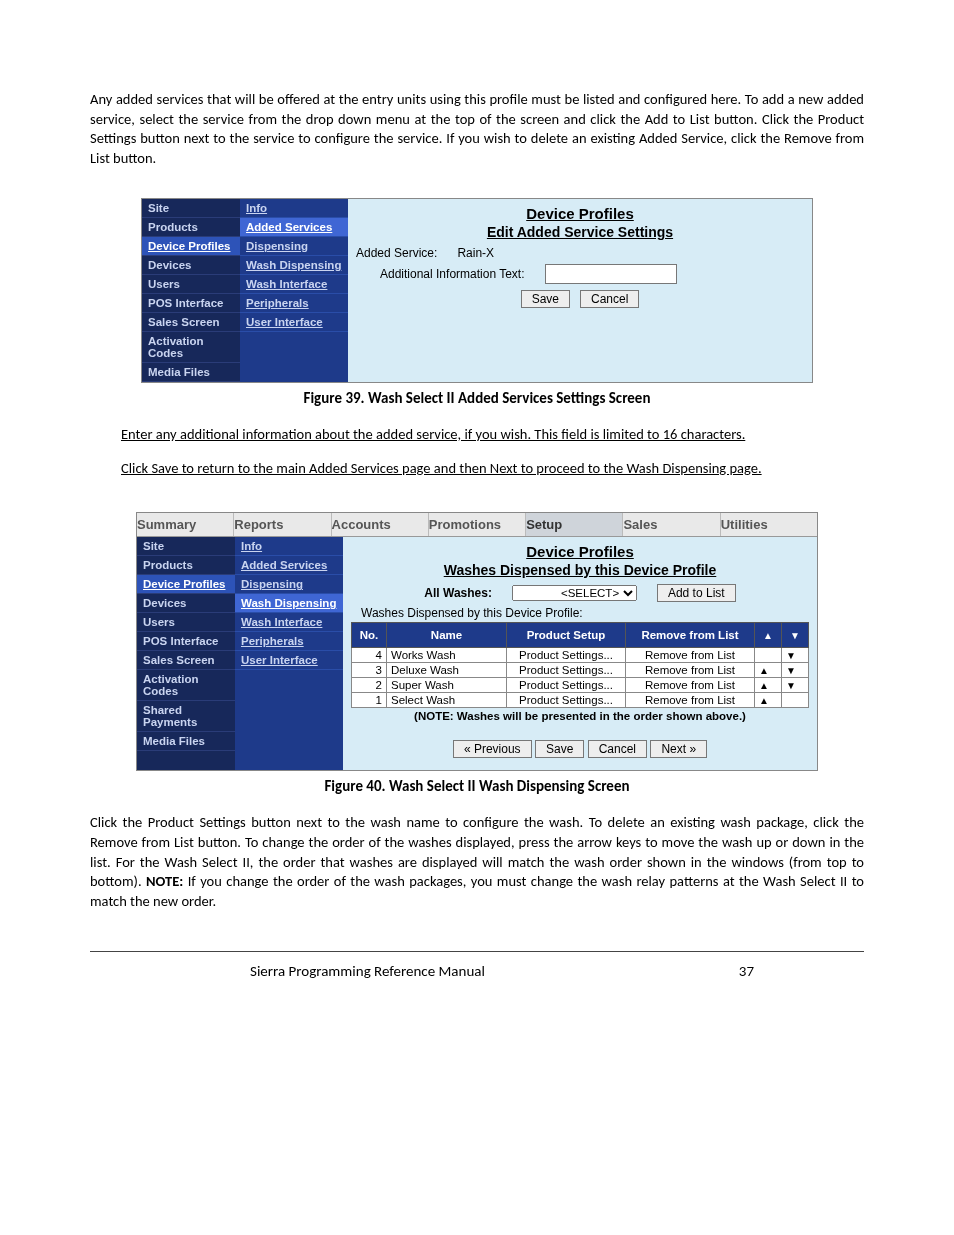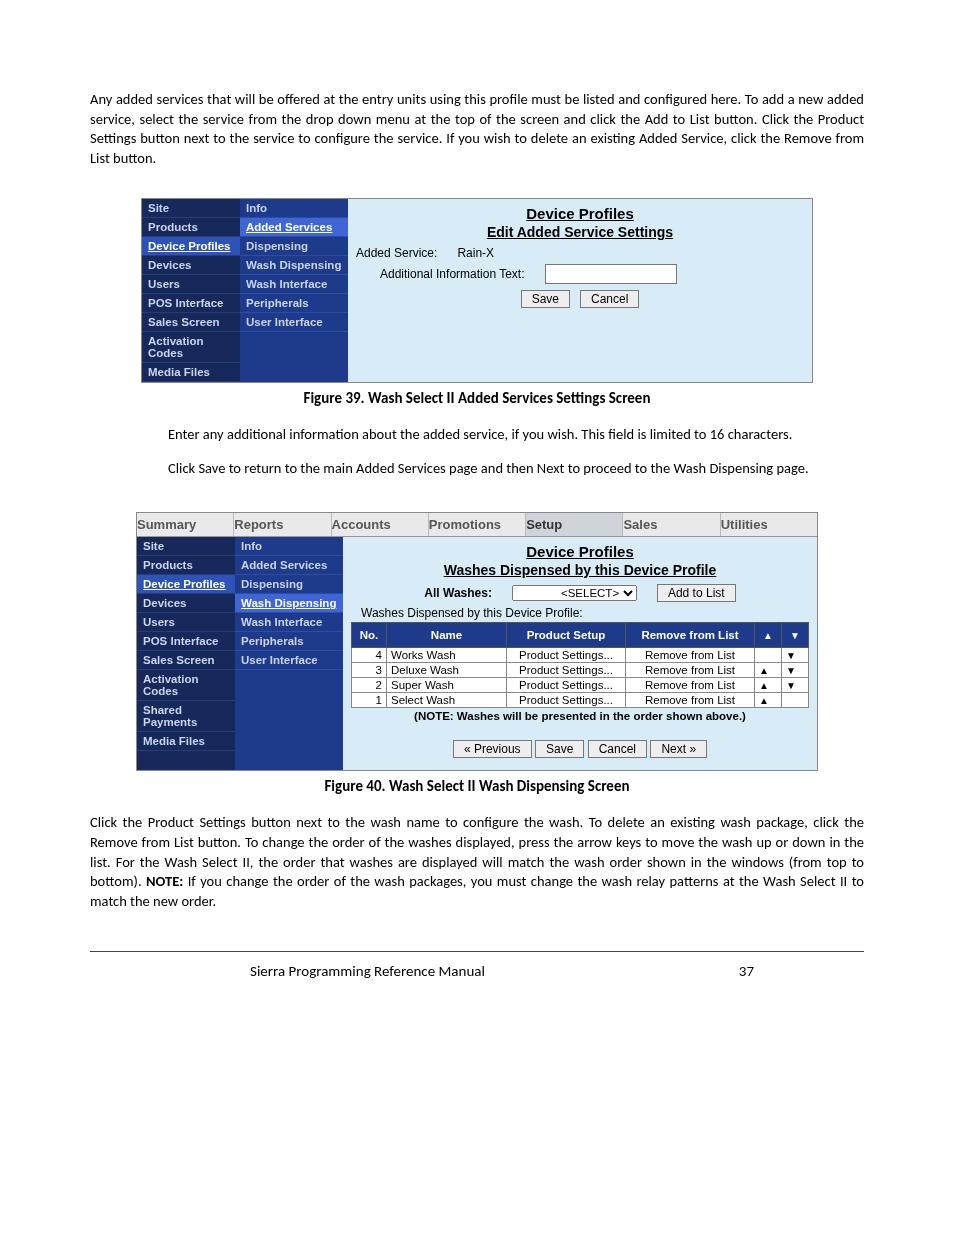--- a/index.html
+++ b/index.html
@@ -10,21 +10,21 @@
     margin: 0;
     background: #fff;
   }
   .page {
     padding: 90px 90px 40px 90px;
     box-sizing: border-box;
     width: 954px;
     position: relative;
   }
   .para { line-height: 1.35; margin: 0 0 14px 0; }
-  .indented { margin-left: 78px; margin-right: 40px; text-align: justify; }
+  .indented { margin-left: 31px; margin-right: 40px; text-align: justify; text-decoration: underline; }
   .figcap { text-align: center; font-weight: bold; margin: 6px 0 18px 0; font-size: 15px; }
 
   
   .app {
     margin: 30px auto 0 auto;
     border: 1px solid #888;
     background: #efefef;
     font-family: Arial, sans-serif;
     font-size: 12px;
   }
@@ -38,21 +38,21 @@
   }
   .nav1 .item { padding: 3px 6px; border-bottom: 1px solid #2a3c78; }
   .nav1 .sel { background: #2d53b8; color: #fff; text-decoration: underline; }
   .nav2 {
     width: 108px;
     background: #1e3a8a;
     color: #c9d4f0;
     font-weight: bold;
     font-size: 11.5px;
   }
-  .nav2 .item { padding: 3px 6px; border-bottom: 1px solid #2a4da8; }
+  .nav2 .item { padding: 3px 6px; border-bottom: 1px solid #2a4da8; text-decoration: underline; }
   .nav2 .sel { background: #3f66d4; color: #fff; text-decoration: underline; }
   .content { flex: 1; background: #d7ecf6; color:#000; padding: 4px 8px 12px 8px; }
   .content h3 { margin: 2px 0 2px 0; font-size: 15px; text-align:center; font-weight:bold; text-decoration: underline; }
   .content h4 { margin: 0 0 6px 0; font-size: 14px; text-align:center; font-weight:bold; text-decoration: underline; }
   .row { display:flex; align-items:center; gap:20px; margin:4px 0; }
   .lbl { font-size:12px; }
   .field { background:#fff; border:1px solid #777; height:18px; width:130px; display:inline-block; }
   .btn {
     background:#eee; border:1px solid #777; padding:1px 10px; font-size:12px;
     display:inline-block; font-family: Arial, sans-serif;

